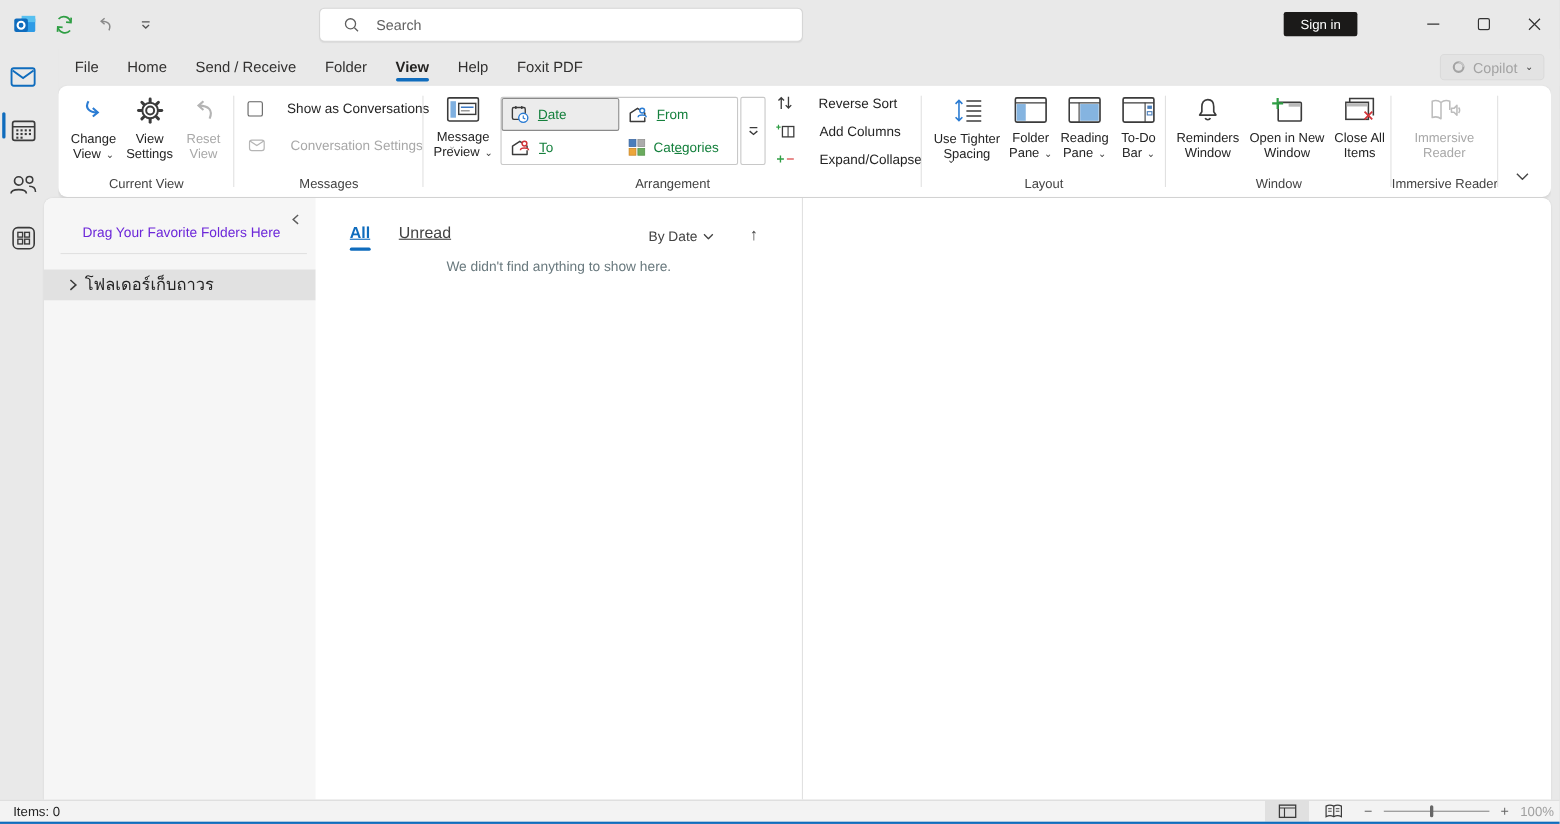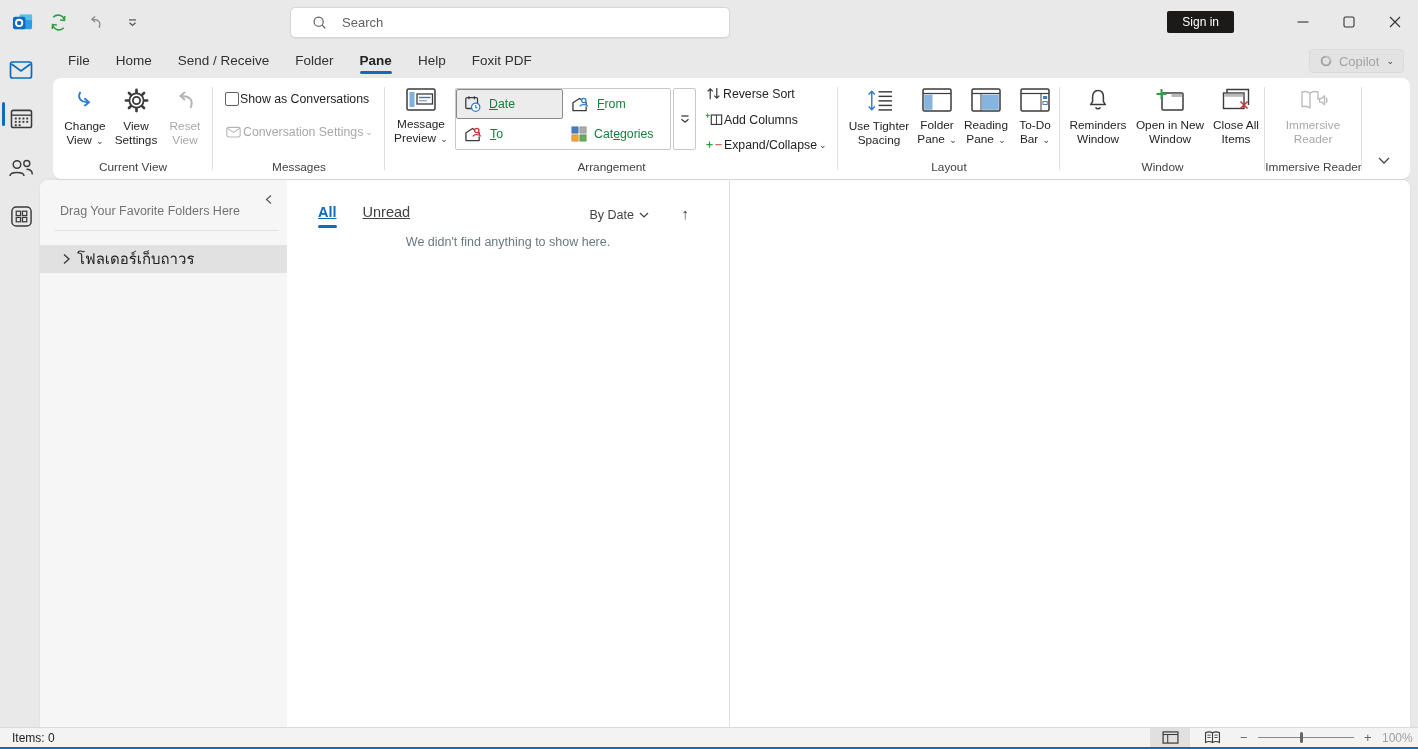--- a/index.html
+++ b/index.html
@@ -29,21 +29,21 @@
   
   .ribbon { position:absolute; left:53px; top:78px; width:1357px; height:101px; background:#ffffff; border-radius:8px; box-shadow:0 1px 2px rgba(0,0,0,.08); }
   .rgroup { position:absolute; top:0; height:101px; }
   .rgroup .glabel { position:absolute; left:0; right:0; bottom:5px; text-align:center; font-size:11.8px; color:#424242; white-space:nowrap; }
   .gsep { position:absolute; top:9px; bottom:9px; right:0; width:1px; background:#e1e1e1; }
   .bigbtn { display:flex; flex-direction:column; align-items:center; justify-content:flex-start; padding-top:9px; height:72px; border-radius:4px; cursor:pointer; }
   .bigbtn .lbl { margin-top:5px; font-size:11.8px; line-height:14px; color:#242424; text-align:center; white-space:normal; }
   .bigbtn.disabled .lbl { color:#a8a8a8; }
   .chev { font-size:9px; color:#424242; margin-left:1px; }
   .disabled .chev { color:#b0b0b0; }
-  .smallrow { display:flex; align-items:center; gap:1px; font-size:12.3px; color:#242424; cursor:pointer; white-space:nowrap; }
+  .smallrow { display:flex; align-items:center; gap:22px; font-size:12.3px; color:#242424; cursor:pointer; white-space:nowrap; }
   .smallrow.disabled { color:#a8a8a8; cursor:default; }
 
   
   .gallery { position:absolute; left:70px; top:10px; width:216px; height:62px; border:1px solid #c8c8c8; border-radius:2px; background:#fff; display:grid; grid-template-columns:107px 107px; grid-template-rows:30px 30px; align-items:center; }
   .gitem { display:flex; align-items:center; gap:7px; height:30px; padding-left:7px; font-size:12.3px; color:#15803d; border:1px solid transparent; cursor:pointer; }
   .gitem.selected { background:#ececec; border:1px solid #8a8a8a; border-radius:2px; }
   .gitem .accel { text-decoration:underline; }
   .gmore { position:absolute; left:288px; top:10px; width:23px; height:62px; border:1px solid #c8c8c8; border-radius:2px; background:#fff; display:flex; align-items:center; justify-content:center; cursor:pointer; }
   .arr-col { position:absolute; left:320px; top:8px; display:flex; flex-direction:column; gap:11px; }
 
@@ -52,21 +52,21 @@
   
   .leftbg { position:absolute; left:0; top:44px; width:53px; height:683px; background:#e9e9e9; }
   .rightbg { position:absolute; right:0; top:44px; width:8px; height:683px; background:#e9e9e9; }
   .rail-item { position:absolute; left:7px; width:28px; height:28px; display:flex; align-items:center; justify-content:center; cursor:pointer; }
   .rail-indicator { position:absolute; left:2px; top:58px; width:3px; height:24px; border-radius:2px; background:#0f6cbd; }
 
   
   .content { position:absolute; left:40px; top:180px; width:1370px; height:547px; background:#ffffff; border-radius:8px 8px 0 0; overflow:hidden; box-shadow:0 0 2px rgba(0,0,0,.10); }
   .folderpane { position:absolute; left:0; top:0; width:247px; height:547px; background:#f6f6f6; }
   .fp-collapse { position:absolute; right:10px; top:10px; width:18px; height:18px; display:flex; align-items:center; justify-content:center; cursor:pointer; color:#5c5c5c; }
-  .fp-hint { position:absolute; left:20px; top:24px; font-size:12.5px; color:#737373; }
+  .fp-hint { position:absolute; left:35px; top:24px; font-size:12.5px; color:#6d28d9; }
   .fp-divider { position:absolute; left:15px; right:8px; top:50px; height:1px; background:#e1e1e1; }
   .fp-row { position:absolute; left:0; right:0; top:65px; height:28px; background:#e1e1e1; display:flex; align-items:center; cursor:pointer; }
   .fp-row .fname { font-size:15px; color:#242424; margin-left:6px; }
 
   .msglist { position:absolute; left:247px; top:0; width:443px; height:547px; background:#ffffff; border-right:1px solid #e1e1e1; }
   .ml-tabs { position:absolute; left:31px; top:24px; display:flex; gap:26px; }
   .ml-tab { font-size:14.5px; color:#424242; cursor:pointer; position:relative; padding-bottom:8px;text-decoration:underline; }
   .ml-tab.active { color:#0f6cbd; font-weight:bold; }
   .ml-tab.active::after { content:""; position:absolute; left:0; right:0; bottom:0; height:3px; border-radius:2px; background:#0f6cbd; }
   .ml-sort { position:absolute; right:80px; top:28px; font-size:12.5px; color:#424242; display:flex; align-items:center; gap:5px; cursor:pointer; }
@@ -155,21 +155,21 @@
       </span>
     </div>
   </div>
 
   <div class="tabrow">
     <div class="tabs">
       <span class="tab">File</span>
       <span class="tab">Home</span>
       <span class="tab">Send / Receive</span>
       <span class="tab">Folder</span>
-      <span class="tab active">Pane</span>
+      <span class="tab active">View</span>
       <span class="tab">Help</span>
       <span class="tab">Foxit PDF</span>
     </div>
     <div class="copilot">
       <span class="ico">
         <svg width="14" height="14" viewBox="0 0 16 16">
             <circle cx="8" cy="8" r="5" fill="none" stroke="#a3a3a3" stroke-width="2.2"></circle>
             <path d="M8 3 A5 5 0 0 1 13 8" fill="none" stroke="#c4c4c4" stroke-width="2.2"></path>
           </svg>
       </span>

